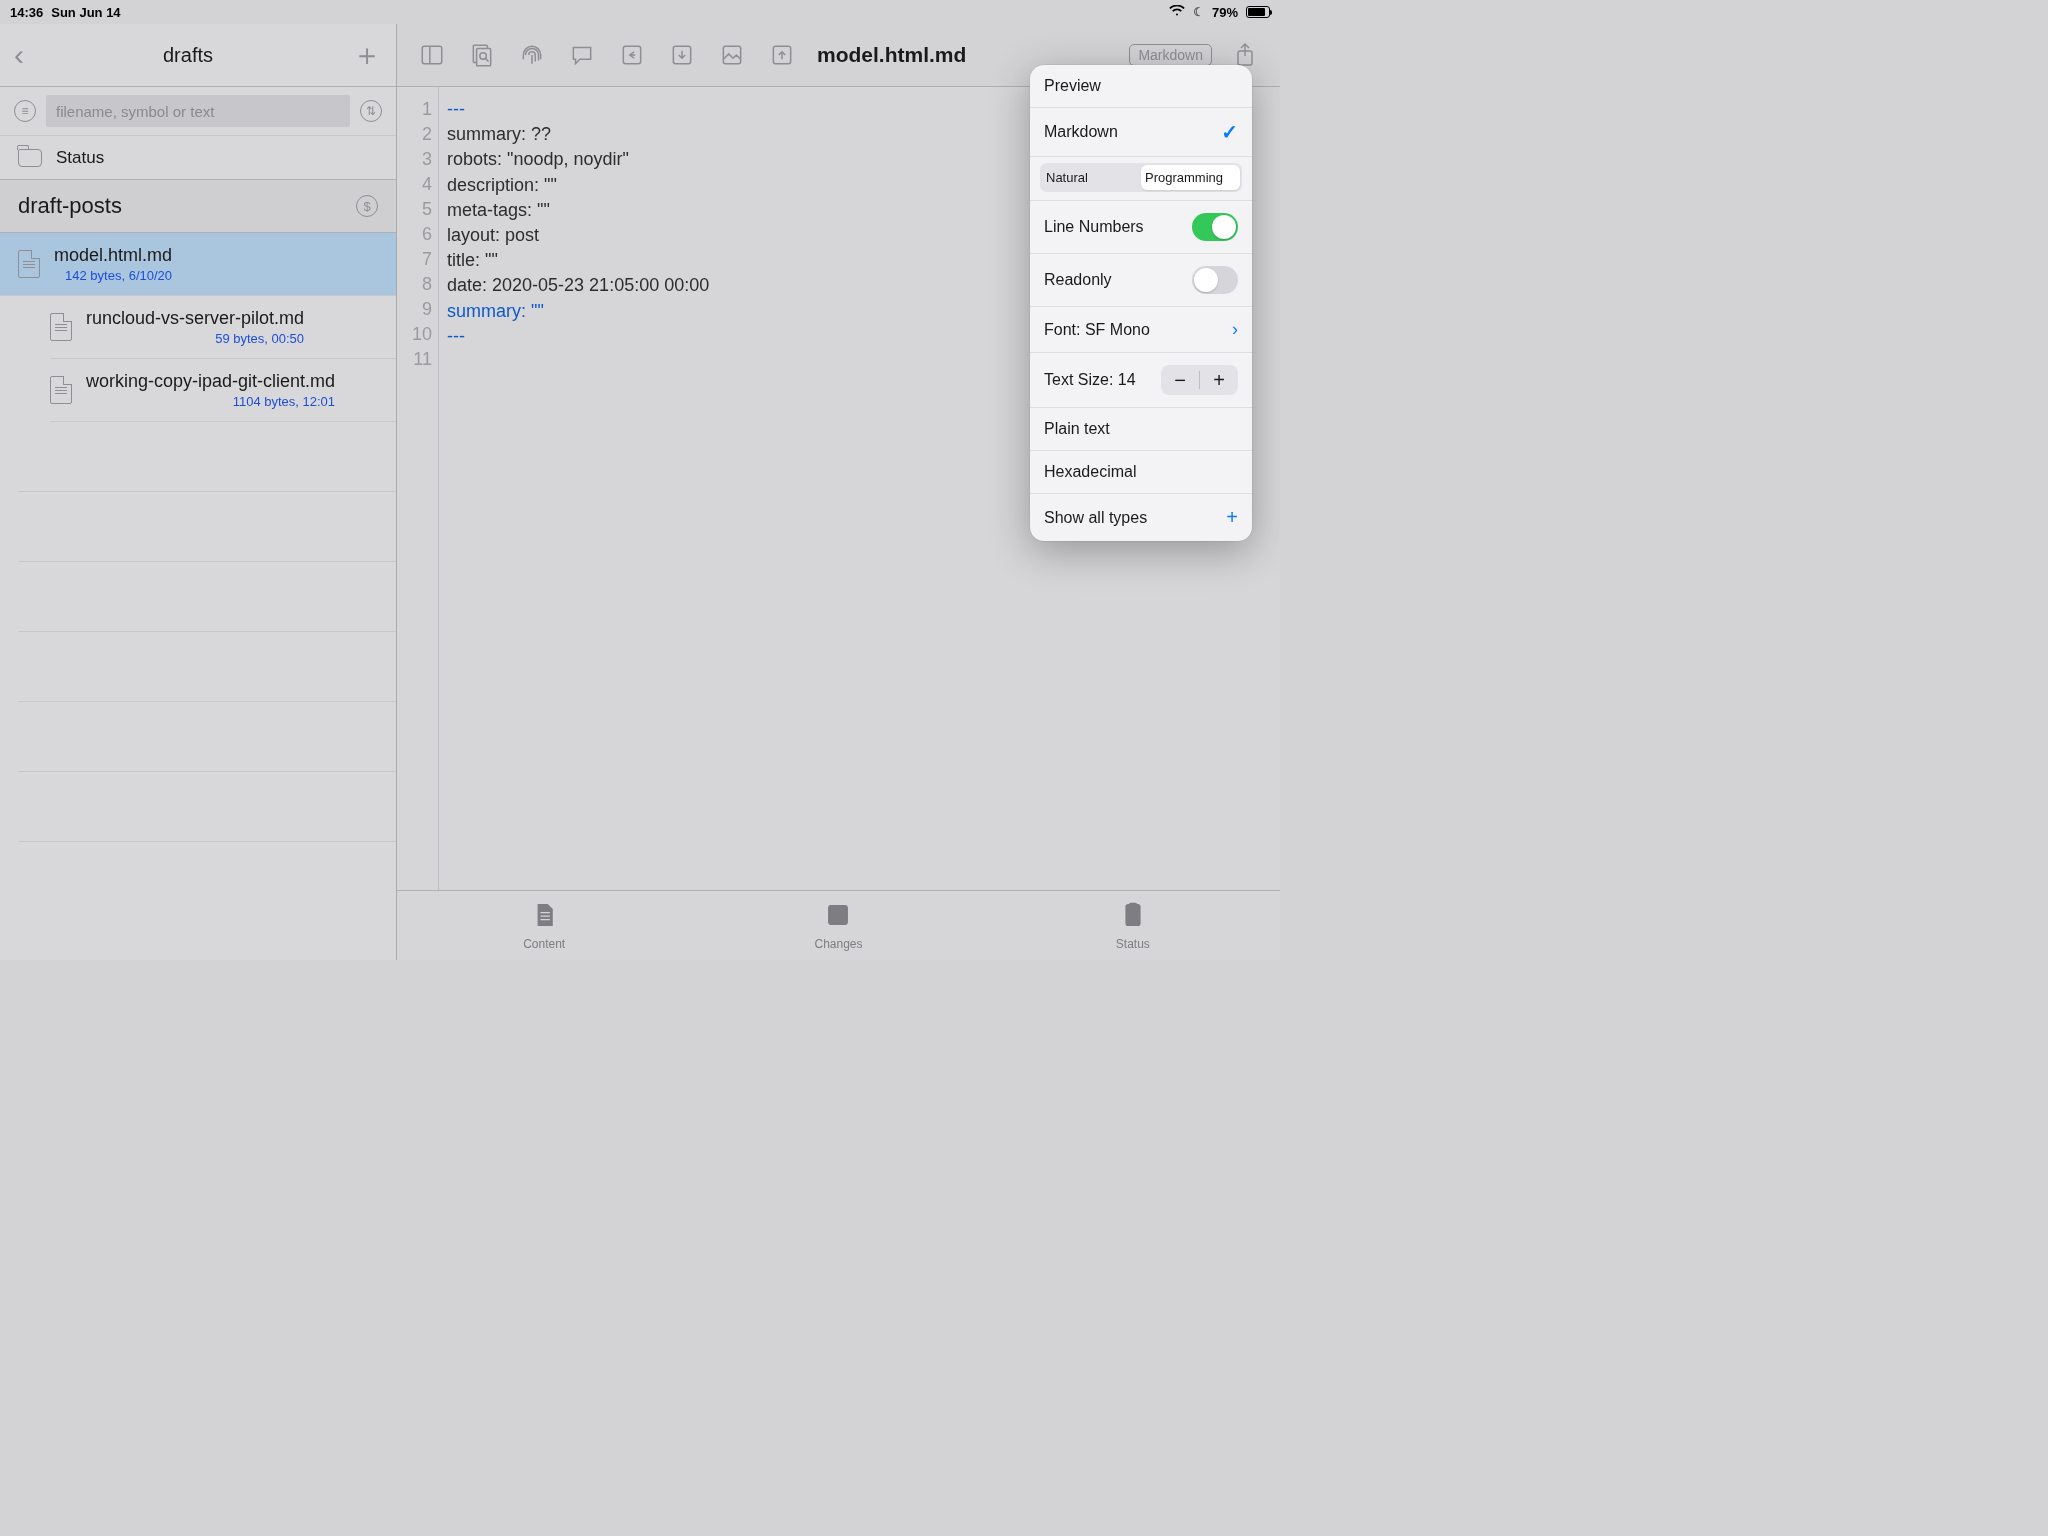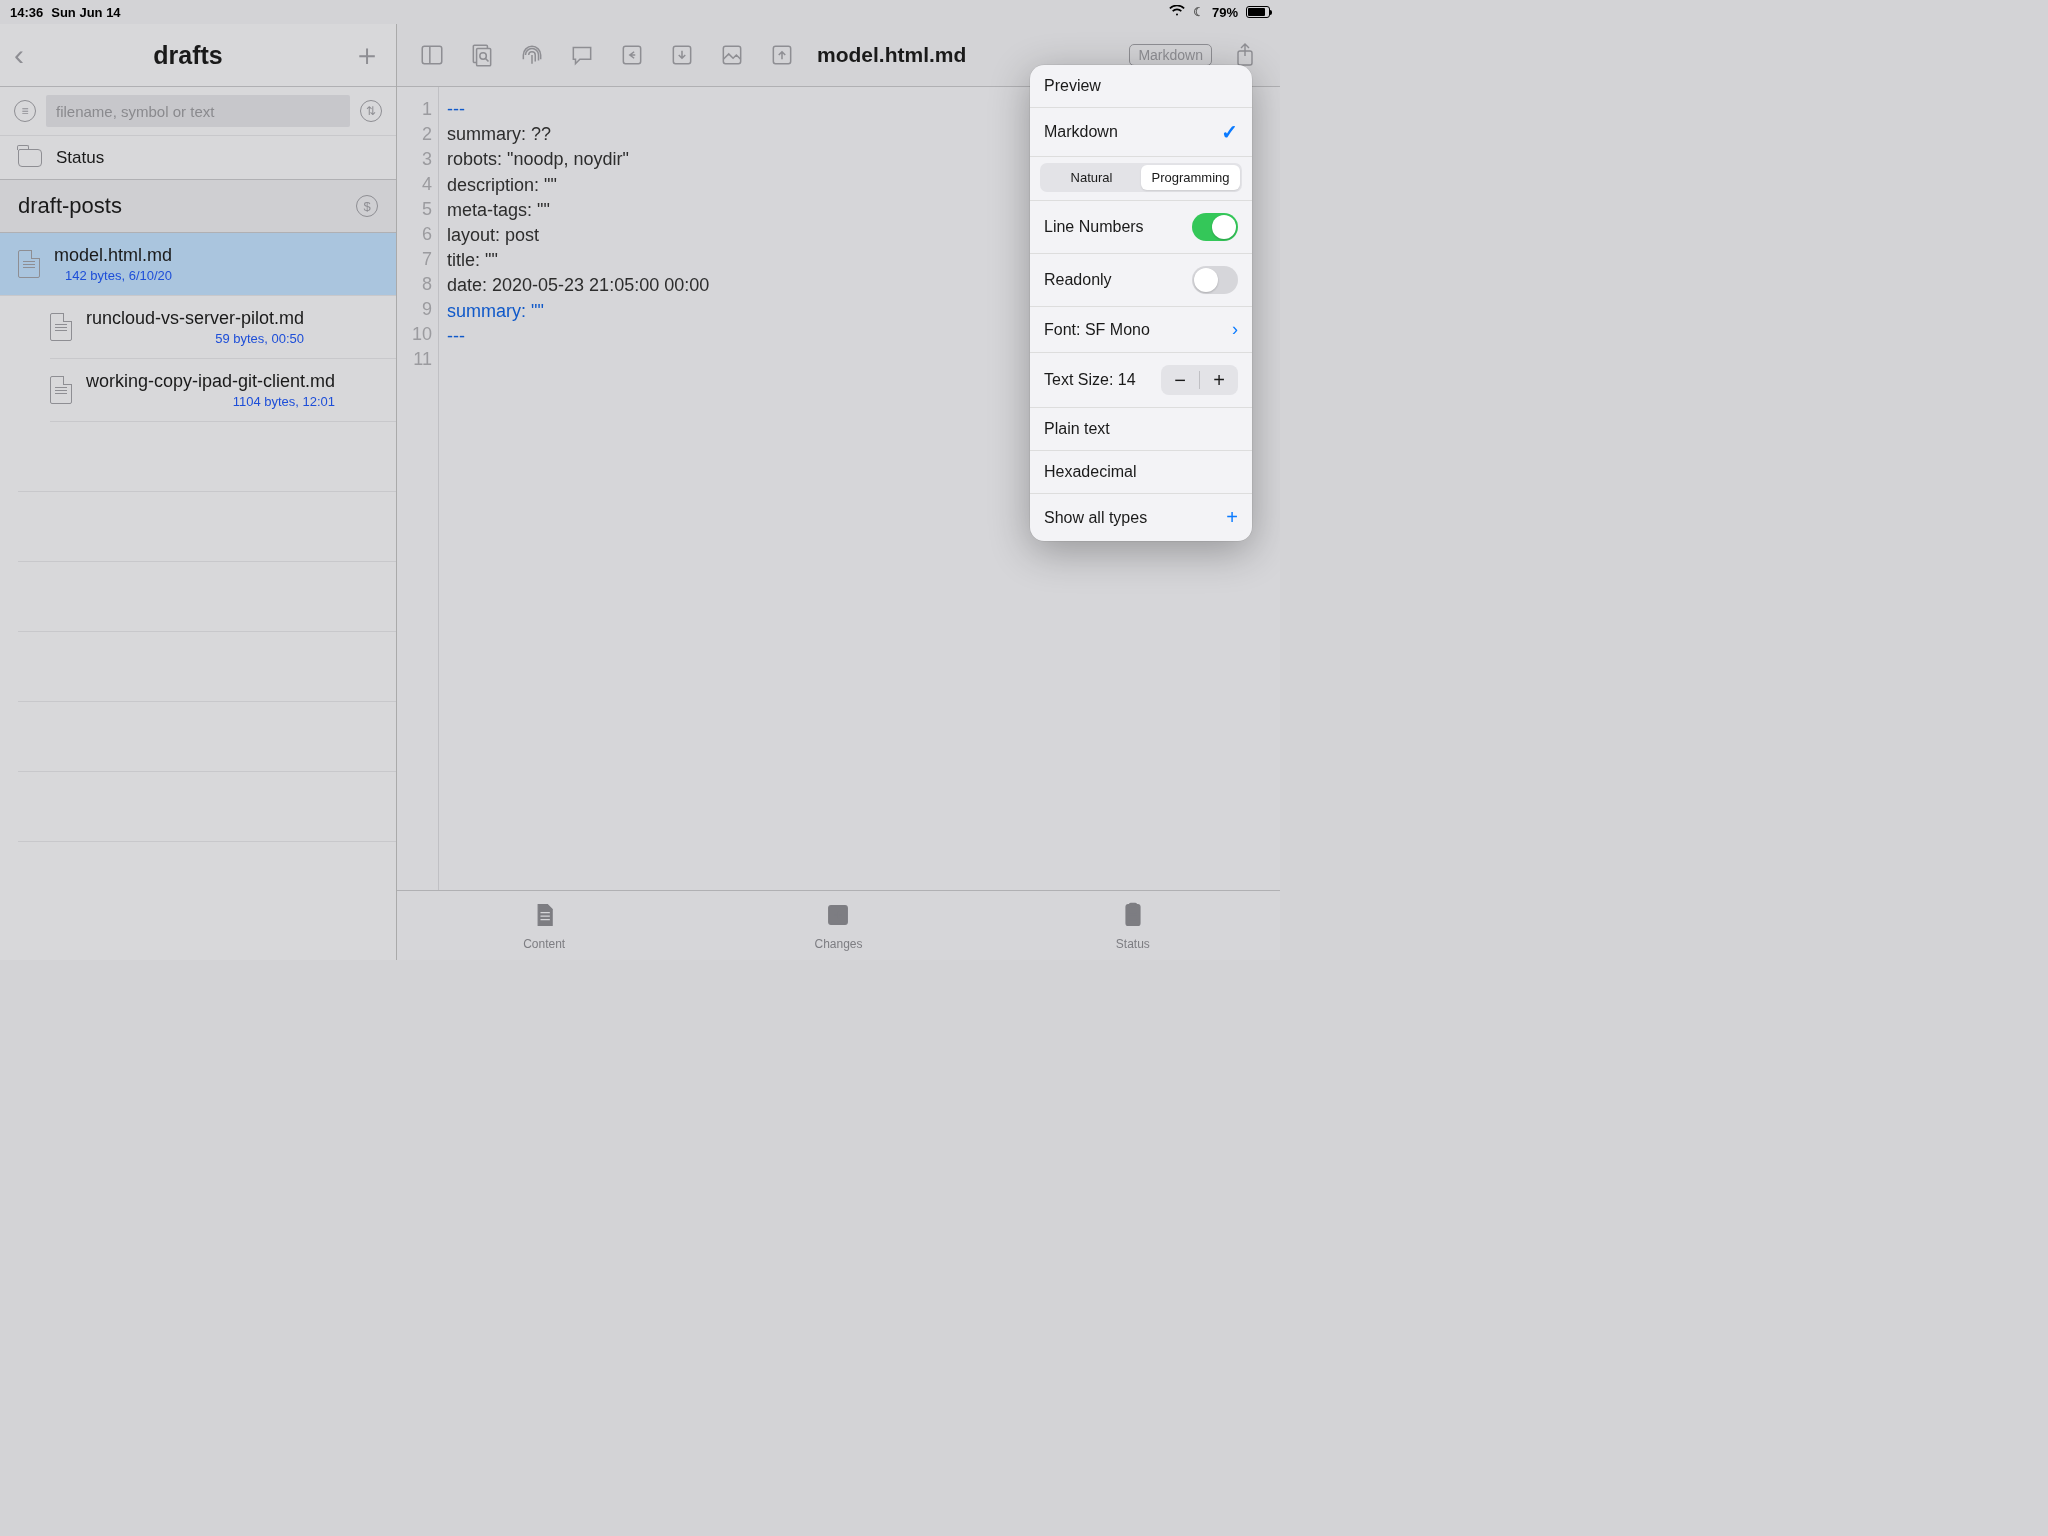--- a/index.html
+++ b/index.html
@@ -12,21 +12,21 @@
 .moon { font-size:12px; color:#555; }
 .battery { display:inline-flex; align-items:center; gap:2px; }
 .battery-body { width:24px; height:12px; border:1px solid #000; border-radius:3px; position:relative; }
 .battery-body::after { content:""; position:absolute; right:-3px; top:3px; width:2px; height:5px; background:#000; border-radius:0 2px 2px 0; }
 .battery-fill { position:absolute; left:1px; top:1px; bottom:1px; width:79%; background:#000; border-radius:1px; }
 
 
 .left-panel { position:absolute; top:24px; left:0; width:397px; bottom:0; background:#d8d8da; border-right:1px solid #aaa; display:flex; flex-direction:column; }
 .left-header { height:63px; display:flex; align-items:center; justify-content:space-between; padding:0 14px; border-bottom:1px solid #b0b0b3; }
 .back-chevron { font-size:30px; color:#8e8e93; font-weight:300; }
-.left-title { font-size:25px; font-weight:700; color:#1a1a1a; }
+.left-title { font-size:20px; font-weight:400; color:#1a1a1a; }
 .plus-btn { font-size:30px; color:#8e8e93; font-weight:300; }
 
 .search-row { height:48px; display:flex; align-items:center; padding:0 14px; gap:10px; }
 .circle-icon { width:22px; height:22px; border:1.5px solid #8e8e93; border-radius:50%; display:flex; align-items:center; justify-content:center; font-size:12px; color:#8e8e93; }
 .search-input { flex:1; height:32px; background:#c7c7cb; border:none; border-radius:2px; padding:0 10px; font-size:15px; color:#6f6f73; }
 .search-input::placeholder{color:#8a8a8e;}
 
 .status-row { height:44px; display:flex; align-items:center; padding:0 18px; gap:14px; font-size:17px; color:#1a1a1a; border-top:1px solid #c8c8cb; }
 .folder-icon { width:24px; height:18px; border:1.6px solid #8e8e93; border-radius:2px 4px 4px 4px; position:relative; }
 .folder-icon::before { content:""; position:absolute; top:-5px; left:-1.6px; width:10px; height:4px; border:1.6px solid #8e8e93; border-bottom:none; border-radius:2px 2px 0 0; }
@@ -69,21 +69,21 @@
 .tab-bar { position:absolute; bottom:0; left:397px; right:0; height:70px; border-top:1px solid #b0b0b3; display:flex; background:#d6d6d9; }
 .tab { flex:1; display:flex; flex-direction:column; align-items:center; justify-content:center; gap:8px; color:#7d7d82; font-size:12px; }
 .tab svg { width:28px; height:28px; stroke:#7d7d82; fill:#7d7d82; }
 
 
 .popover { position:absolute; top:65px; right:28px; width:222px; background:#f3f3f6; border-radius:14px; box-shadow:0 10px 40px rgba(0,0,0,.3),0 0 0 .5px rgba(0,0,0,.1); overflow:hidden; z-index:50; font-size:16px; color:#1a1a1a;margin-left:38px; }
 .pop-row { padding:12px 14px; display:flex; align-items:center; justify-content:space-between; border-bottom:1px solid #ddd; }
 .pop-row:last-child { border-bottom:none; }
 .check { color:#0a7aff; font-size:20px; font-weight:600; }
 .seg { display:flex; background:#e3e3e7; border-radius:7px; padding:2px; margin:6px 10px 8px 10px; font-size:13px; }
-.seg div { flex:1; text-align:center; padding:5px 4px; border-radius:6px; }
+.seg div { flex:1; text-align:left; padding:5px 4px; border-radius:6px; }
 .seg .active { background:#fff; box-shadow:0 1px 2px rgba(0,0,0,.1); font-weight:500; }
 .switch { width:46px; height:28px; border-radius:14px; position:relative; }
 .switch.on { background:#34c759; }
 .switch.off { background:#d6d6da; }
 .switch::after { content:""; position:absolute; top:2px; width:24px; height:24px; background:#fff; border-radius:50%; box-shadow:0 1px 2px rgba(0,0,0,.2); }
 .switch.on::after { right:2px; }
 .switch.off::after { left:2px; }
 .chev { color:#0a7aff; font-size:18px; }
 .stepper { display:flex; align-items:center; background:#e3e3e7; border-radius:8px; overflow:hidden; }
 .stepper span { width:38px; height:30px; display:flex; align-items:center; justify-content:center; font-size:20px; color:#1a1a1a; }

